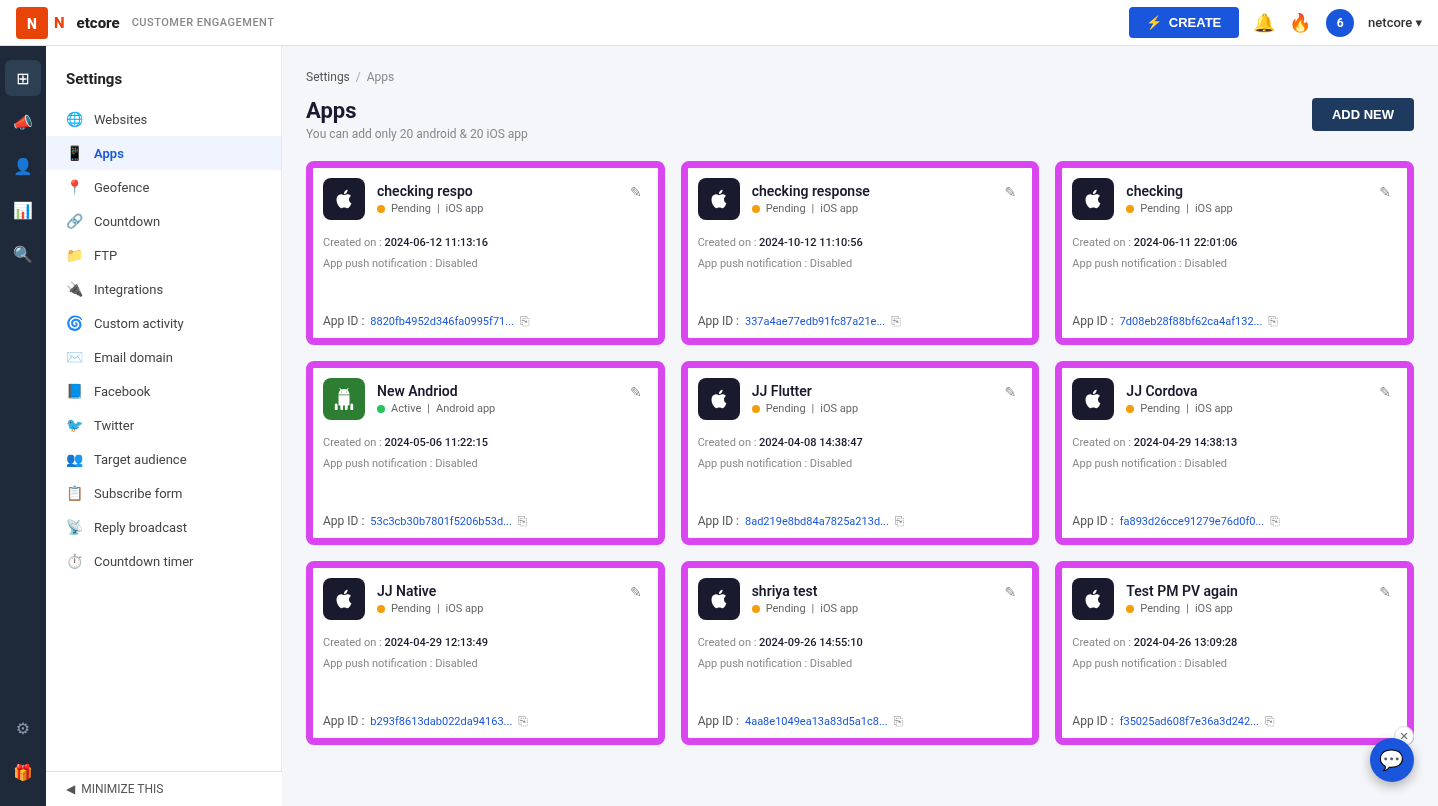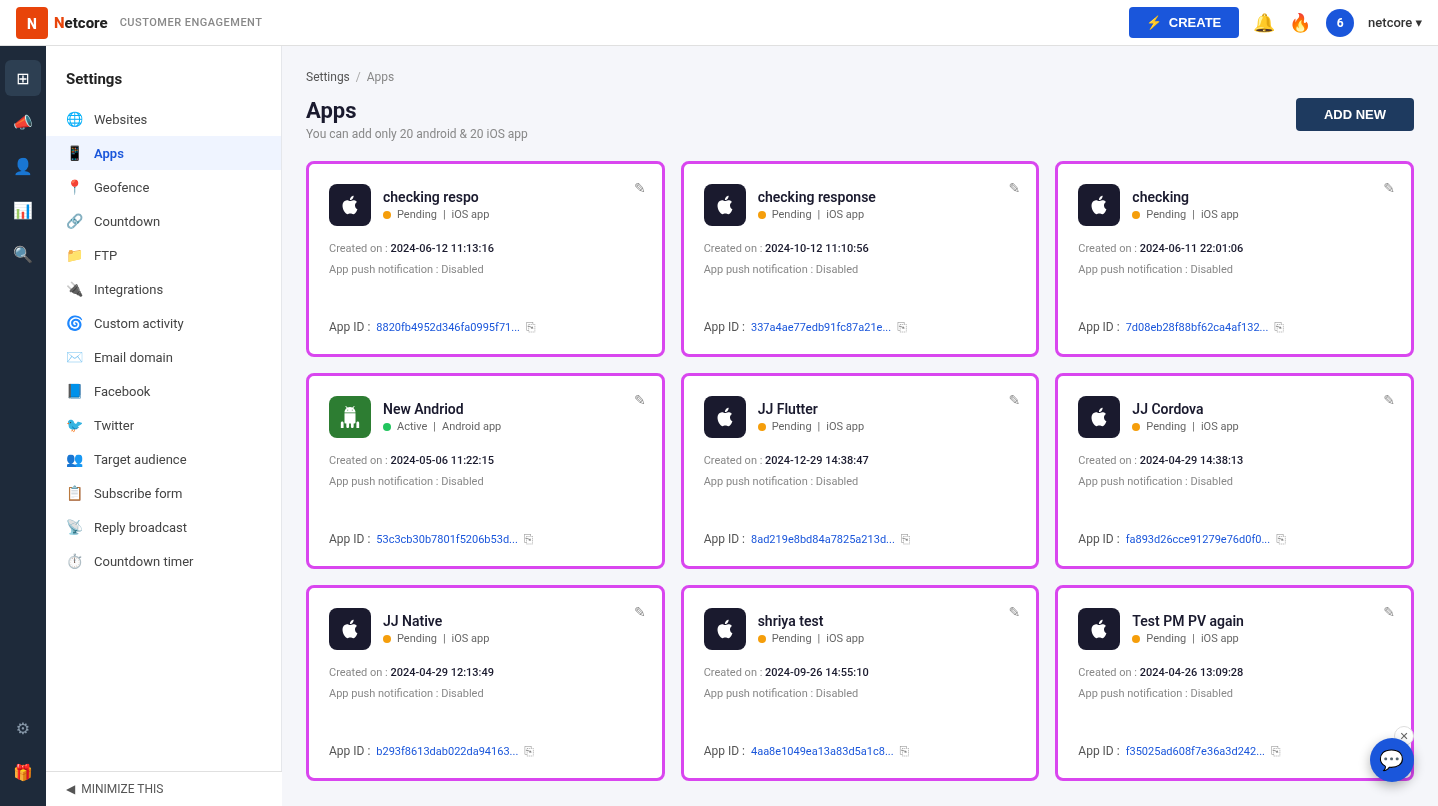--- a/index.html
+++ b/index.html
@@ -69,28 +69,28 @@
     .breadcrumb { display: flex; align-items: center; gap: 6px; font-size: 12px; color: #888; margin-bottom: 14px; }
     .breadcrumb a { color: #555; text-decoration: none; }
     .breadcrumb .sep { color: #aaa; }
 
     
     .page-header { display: flex; align-items: flex-start; justify-content: space-between; margin-bottom: 20px; }
     .page-header-left h1 { font-size: 22px; font-weight: 700; color: #1a1a2e; }
     .page-header-left p { font-size: 12px; color: #888; margin-top: 4px; }
     .add-new-btn {
       background: #1e3a5f; color: #fff; border: none; border-radius: 4px;
-      padding: 9px 28px; font-size: 13px; font-weight: 600; cursor: pointer;
+      padding: 9px 20px; font-size: 13px; font-weight: 600; cursor: pointer;
     }
 
     
     .card-grid { display: grid; grid-template-columns: repeat(3, 1fr); gap: 16px; }
     .app-card {
-      background: #fff; border: 3px solid #d946ef; border-radius: 8px;
-      padding: 20px; position: relative;
+      background: #fff; border: 7px solid #d946ef; border-radius: 8px;
+      padding: 10px; position: relative;
     }
     .card-header { display: flex; align-items: center; gap: 12px; margin-bottom: 16px; }
     .app-icon {
       width: 42px; height: 42px; background: #1a1a2e; border-radius: 8px;
       display: flex; align-items: center; justify-content: center; color: #fff; font-size: 20px;
     }
     .app-icon.android { background: #2d7d32; }
     .card-title-block { flex: 1; }
     .card-title { font-size: 14px; font-weight: 600; color: #1a1a2e; }
     .card-meta { display: flex; align-items: center; gap: 6px; margin-top: 3px; font-size: 11px; color: #666; }
@@ -138,21 +138,21 @@
 <body>
 
 <div class="topnav">
   <div class="topnav-left">
     <div class="topnav-logo">
       <svg class="logo-icon" viewBox="0 0 32 32" width="32" height="32">
         <rect width="32" height="32" rx="4" fill="#e8440a"></rect>
         <text x="16" y="22" text-anchor="middle" fill="#fff" font-size="14" font-weight="800">N</text>
       </svg>
       <span style="font-weight:800;font-size:15px;">
-        <span style="color:#e8440a;">N</span><span style="color:#222;">etcore</span>
+        <span style="color:#e8440a;">N</span><span style="color:#222;margin-left:12px;">etcore</span>
       </span>
     </div>
     <span class="customer-engagement">CUSTOMER ENGAGEMENT</span>
   </div>
   <div class="topnav-right">
     <button class="create-btn">
       <span>⚡</span>
       <span>CREATE</span>
     </button>
     <button class="nav-icon-btn">
@@ -400,21 +400,21 @@
           <span class="status-dot pending"></span>
           <span>Pending</span>
           <span>|</span>
           <span>iOS app</span>
         </div>
       </div>
       <button class="edit-icon-btn">✎</button>
     </div>
     <div class="card-info-row">
       <span class="label">Created on : </span>
-      <span class="value">2024-12-29 14:38:47</span>
+      <span class="value">2024-04-08 14:38:47</span>
     </div>
     <div class="card-info-row">
       <span class="label">App push notification : </span>
       <span class="disabled">Disabled</span>
     </div>
     <div class="app-id-row">
       <span class="label">App ID : </span>
       <span class="id-value">8ad219e8bd84a7825a213d...</span>
       <span class="copy-icon">⎘</span>
     </div>

